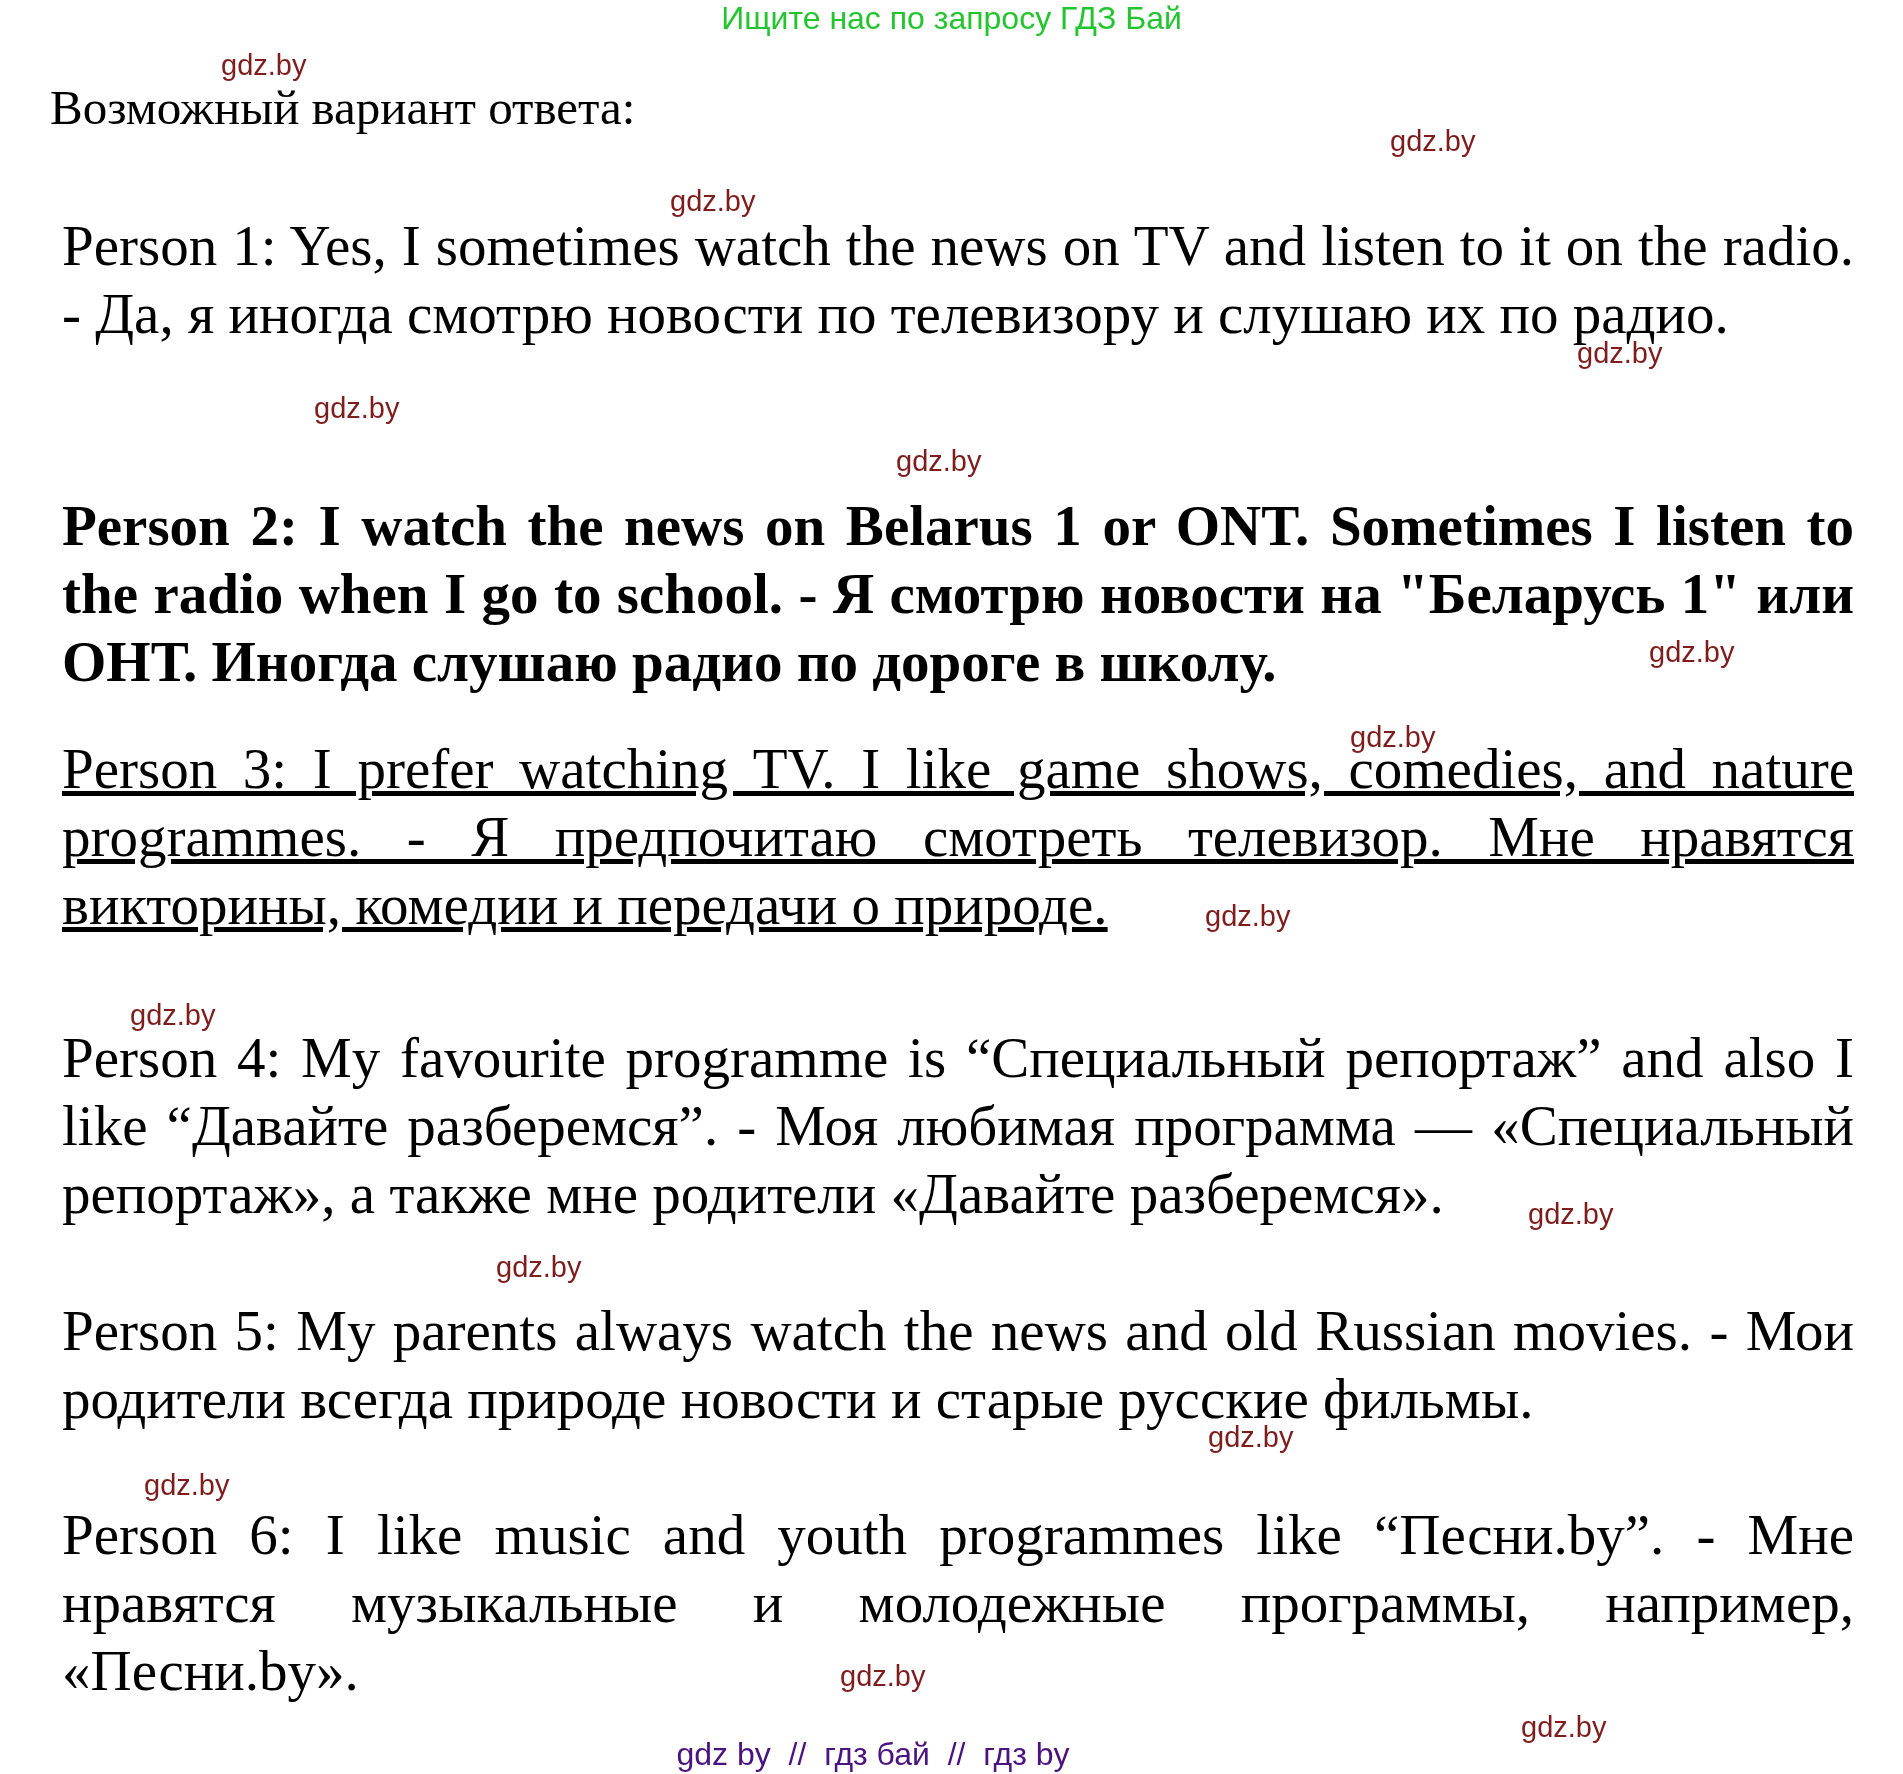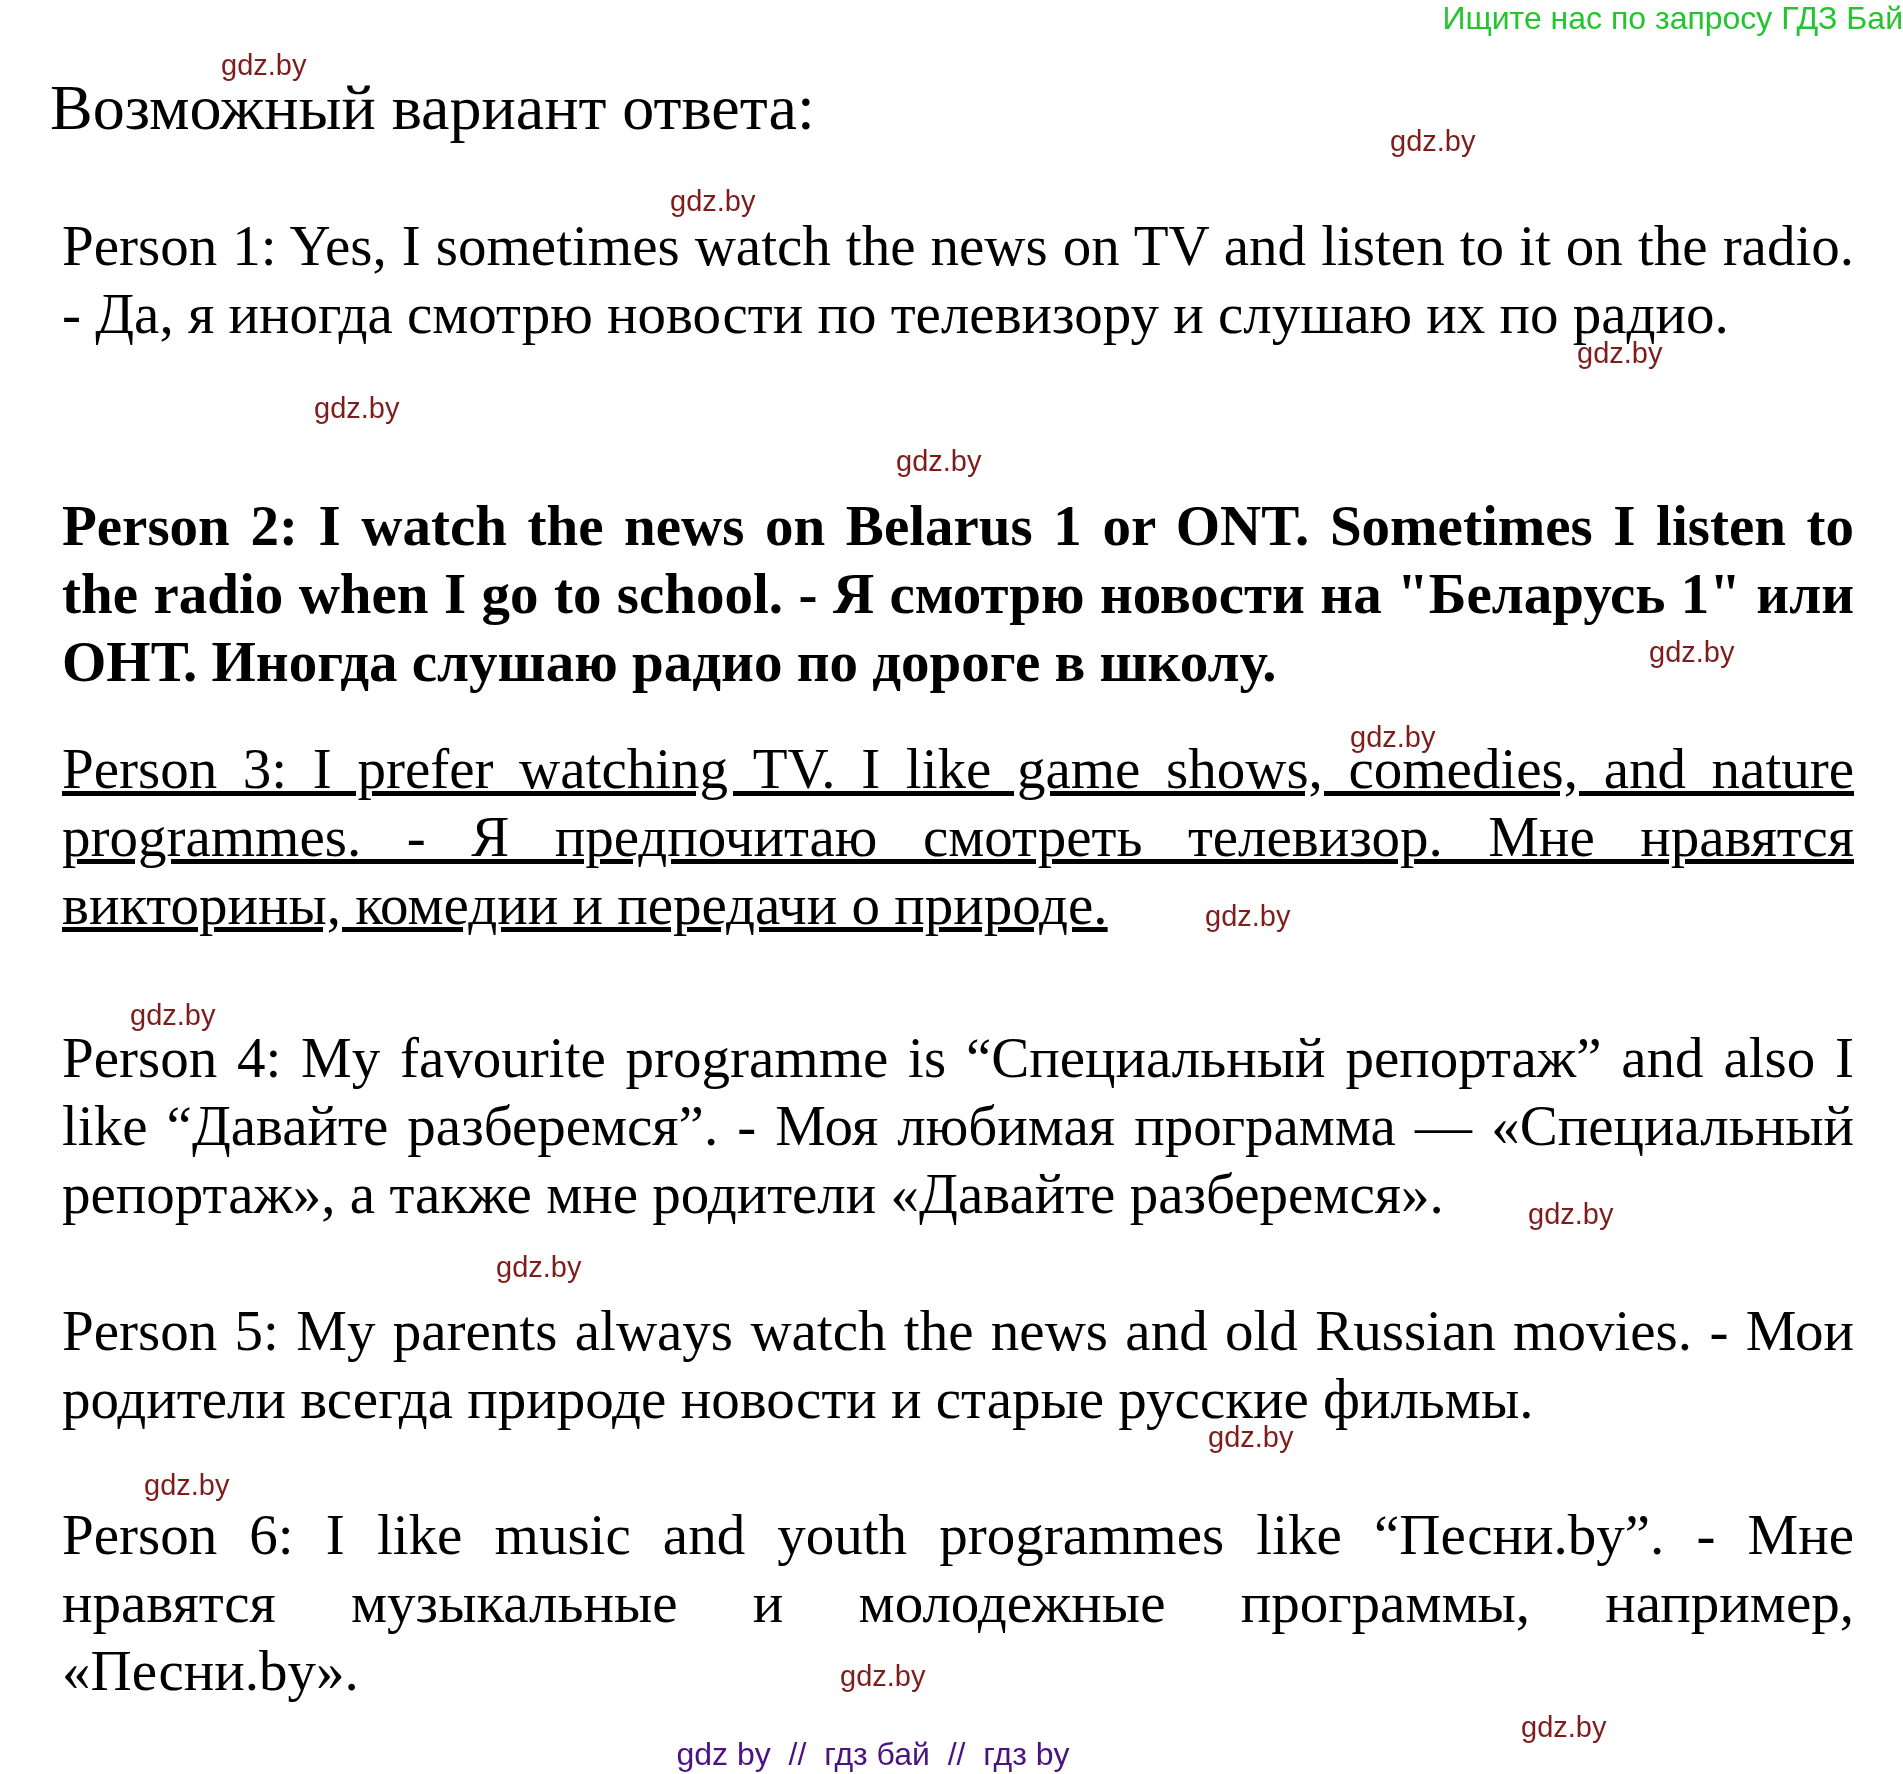--- a/index.html
+++ b/index.html
@@ -1,24 +1,24 @@
 <!DOCTYPE html>
 <html><head>
 <meta charset="utf-8">
 <style>
   html, body { margin: 0; padding: 0; background: #ffffff; }
   body { width: 1903px; height: 1774px; position: relative; overflow: hidden; }
   .header {
-    position: absolute; left: 0; top: 0; width: 1903px; text-align: right;
+    position: absolute; left: 0; top: 0; width: 1903px; text-align: center;
     font-family: "Liberation Sans", sans-serif; font-size: 32px; line-height: 36px;
     color: #22c52e;
   }
   .title {
     position: absolute; left: 50px; top: 74px;
-    font-family: "Liberation Serif", serif; font-size: 64px; line-height: 68px; color: #000;
+    font-family: "Liberation Serif", serif; font-size: 49px; line-height: 68px; color: #000;
     margin: 0; font-weight: normal; text-align: center;
   }
   .para {
     position: absolute; left: 50px; width: 1792px;
     font-family: "Liberation Serif", serif; font-size: 57px; line-height: 68px; color: #000;
     text-align: justify; margin: 12px;
   }
   .wm {
     position: absolute; font-family: "Liberation Sans", sans-serif; font-size: 29px;
     line-height: 30px; color: #7f1d1d; white-space: nowrap;

